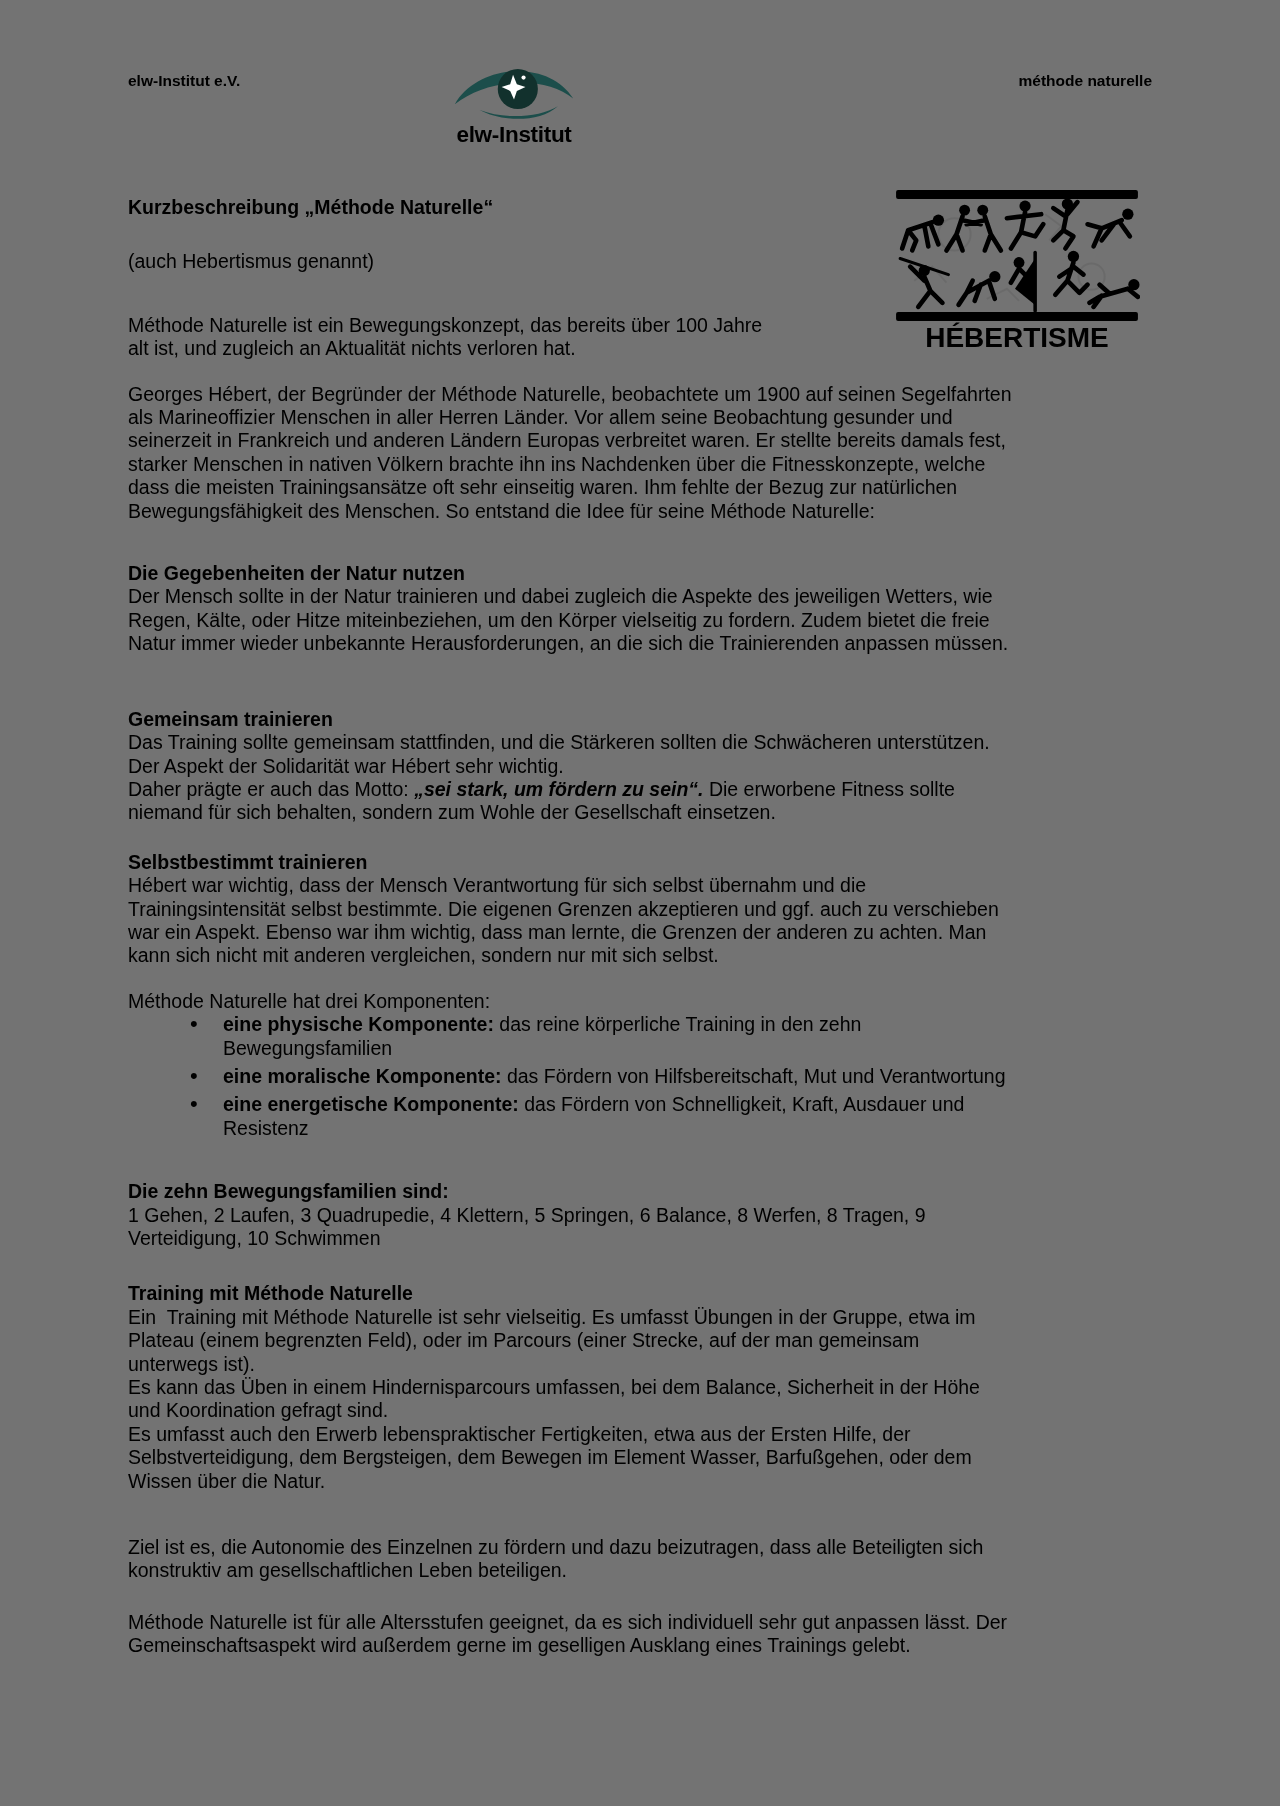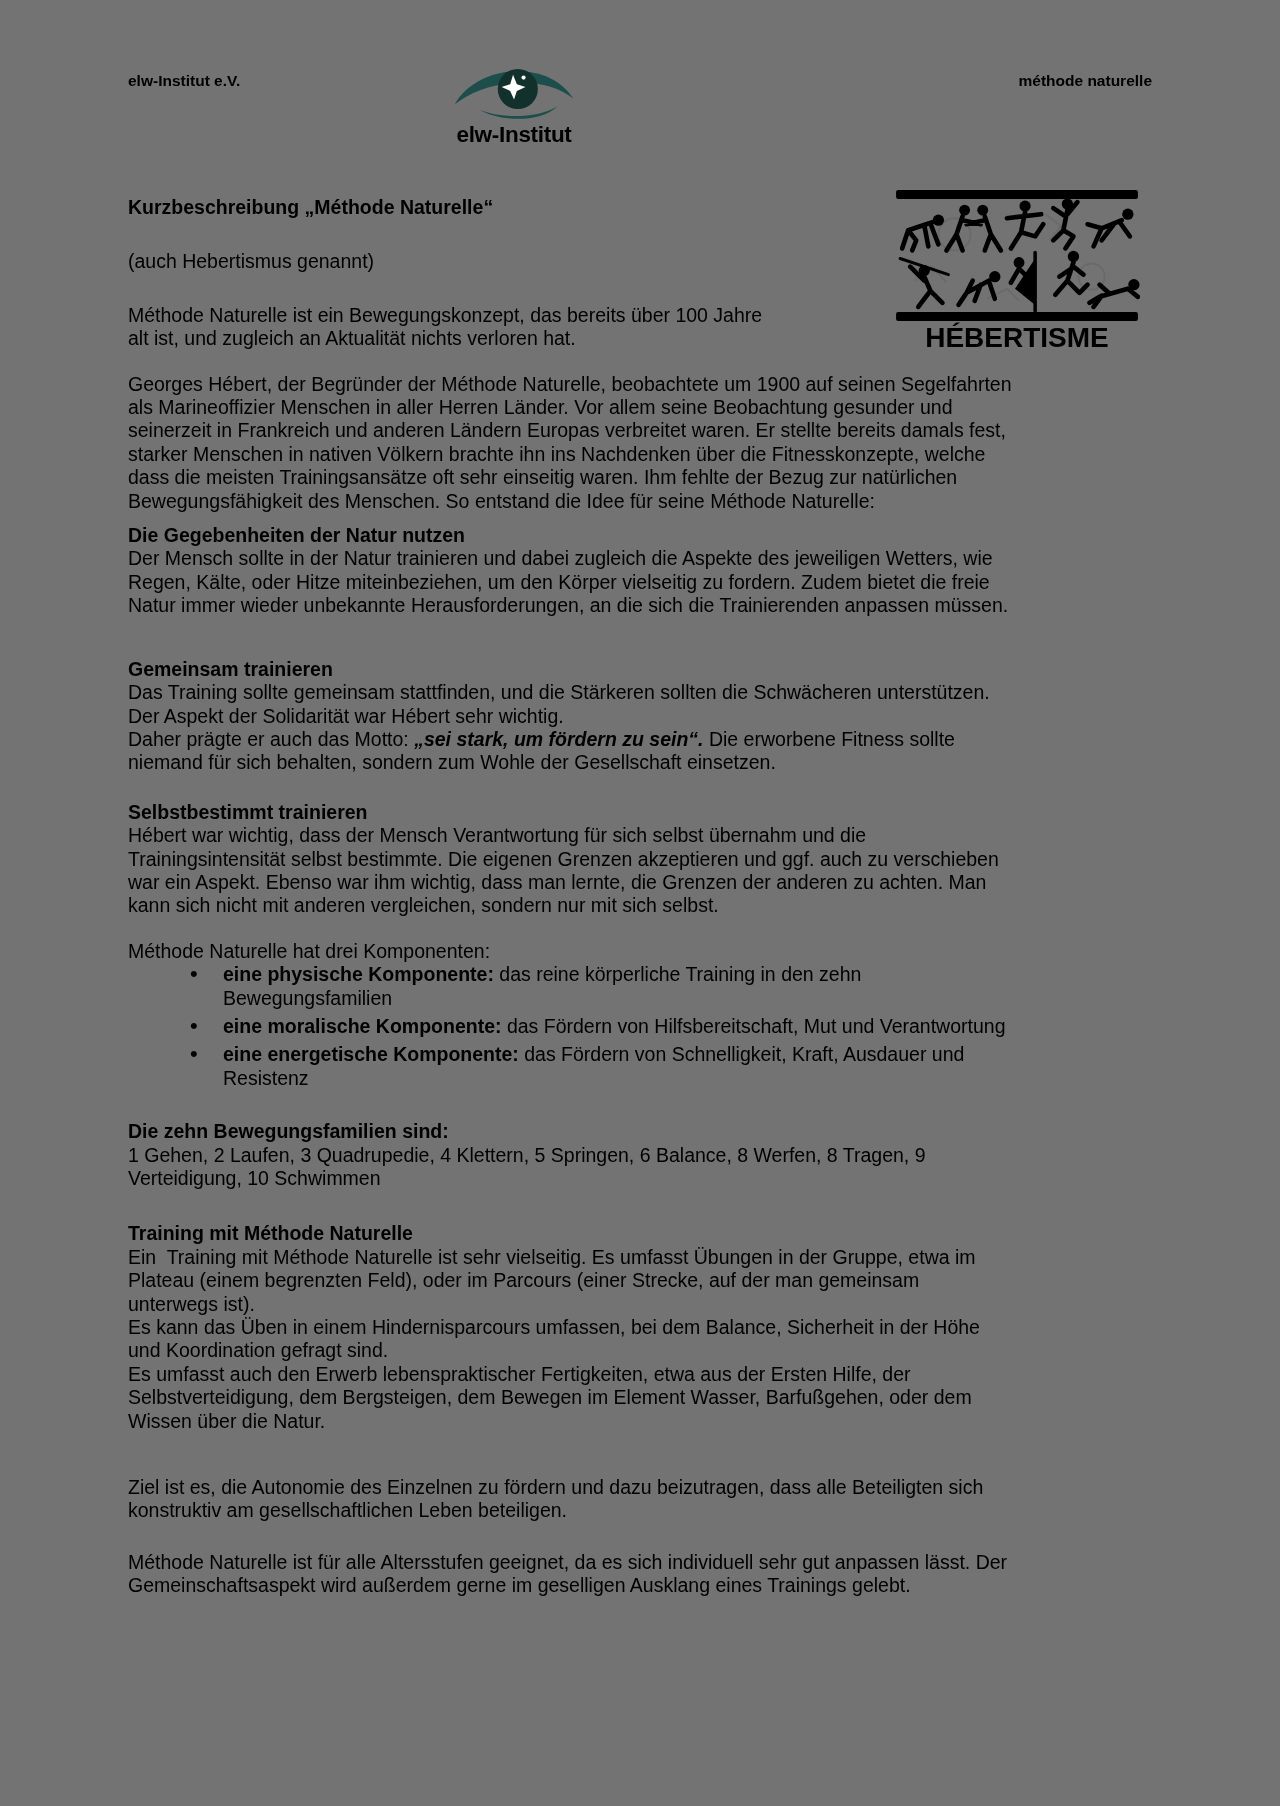--- a/index.html
+++ b/index.html
@@ -19,23 +19,23 @@
   .heb-caption{font-size:28px;font-weight:900;letter-spacing:0px;margin-top:1px;white-space:pre;
                transform:scaleY(1.02);}
 
   
   .content{position:absolute;left:128px;top:196px;width:1030px;font-size:19.5px;line-height:23.4px;}
   .ln{white-space:pre;}
   .hd{font-weight:700;}
   .b{font-weight:700;}
   .bi{font-weight:700;font-style:italic;}
 
-  .mt26{margin-top:26px}.mt27{margin-top:11px}.mt28{margin-top:28px}
-  .mt30{margin-top:30px}.mt31{margin-top:31px}.mt32{margin-top:32px}
-  .mt35{margin-top:22px}.mt40{margin-top:40px}.mt43{margin-top:43px}
+  .mt26{margin-top:26px}.mt27{margin-top:39px}.mt28{margin-top:28px}
+  .mt30{margin-top:40px}.mt31{margin-top:31px}.mt32{margin-top:32px}
+  .mt35{margin-top:22px}.mt40{margin-top:52px}.mt43{margin-top:43px}
 
   ul.kp{list-style:none;margin:0;padding:0;}
   ul.kp li{position:relative;padding-left:95px;}
   ul.kp li + li{margin-top:5px;}
   ul.kp li::before{content:"•";position:absolute;left:62px;top:-1px;font-size:22px;}
 
   .figs{stroke:#000;stroke-width:4.6;fill:none;stroke-linecap:round;stroke-linejoin:round;}
   .heads circle{fill:#000;stroke:none;}
 </style>
 </head>

